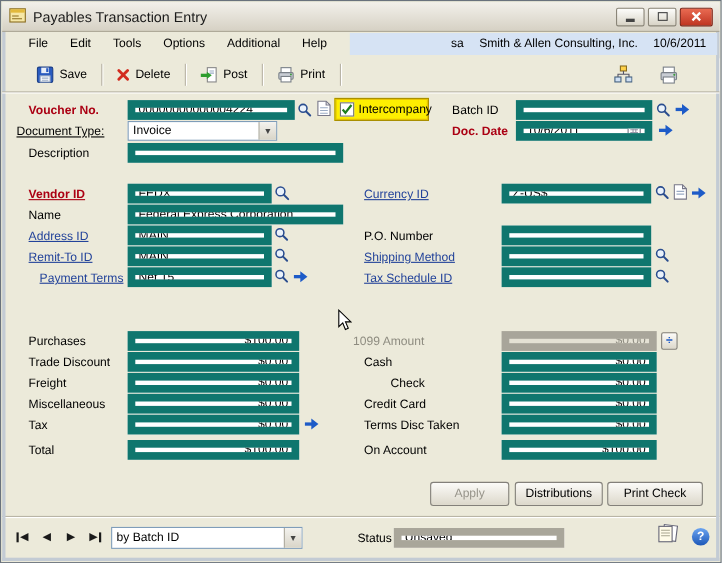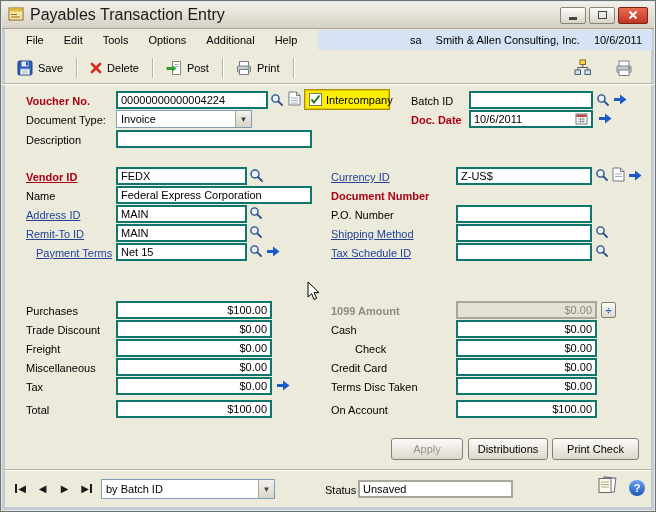--- a/index.html
+++ b/index.html
@@ -8,49 +8,49 @@
     position:relative; width:656px; height:512px;
     background:#eceada; border:1px solid #69727c; overflow:hidden;
     font-family:"Liberation Sans", sans-serif; font-size:11px; color:#000;
   }
   .frame { position:absolute; left:1px; right:1px; top:27px; bottom:1px;
     border:3px solid #c3cbd4; border-top:none; pointer-events:none; z-index:40; }
   
   .titlebar { position:absolute; left:1px; top:1px; right:1px; height:27px;
     background:linear-gradient(#f2f0ea,#d6d1c4); border-bottom:1px solid #a9a492;
     display:flex; align-items:center; gap:6px; padding:0 6px; z-index:45; }
-  .title { font-size:16px; color:#1a1a1a; }
+  .title { font-size:13px; color:#1a1a1a; }
   .winbtns { margin-left:auto; display:flex; gap:3px; }
   .wbtn { width:26px; height:17px; border:1px solid #8a8578; border-radius:2px;
     background:linear-gradient(#fdfdfb,#d8d3c6); display:flex; align-items:center; justify-content:center; }
   .wbtn.close { width:30px; background:linear-gradient(#e96b52,#bf3522); border-color:#7e2012; }
   .minglyph { width:8px; height:3px; background:#444; margin-top:7px; }
   .maxglyph { width:9px; height:8px; border:1.5px solid #444; }
   
   .menubar { position:absolute; left:1px; top:28px; right:1px; height:22px;
     display:flex; align-items:center; padding-left:14px; z-index:45; }
   .menu-item { padding:3px 10px; }
   .ctxpanel { position:absolute; left:316px; top:1px; bottom:1px; right:2px;
     background:#d6e3f4; display:flex; align-items:center; justify-content:flex-end;
     gap:14px; padding:0 10px; }
   
   .toolbar { position:absolute; left:1px; top:51px; right:1px; height:32px;
-    display:flex; align-items:center; padding:0 8px; gap:2px; z-index:45;
+    display:flex; align-items:center; padding:0 24px; gap:2px; z-index:45;
     border-bottom:1px solid #b9b5a6; box-shadow:0 1px 0 #fff; }
   .tbtn { display:flex; align-items:center; gap:5px; padding:4px 7px; background:transparent; border:none;
     font:inherit; cursor:pointer; }
   .tsep { width:1px; height:20px; background:#b8b4a6; box-shadow:1px 0 0 #fff; margin:0 4px; }
   .tright { margin-left:auto; display:flex; align-items:center; gap:10px; padding-right:6px; }
   
   .lbl { position:absolute; height:16px; display:flex; align-items:center; white-space:nowrap; z-index:5; }
   .link { text-decoration:underline; color:#23439a; }
   .red { color:#ab0013; font-weight:bold; }
   .graylbl { color:#8e8c80; }
-  .field { position:absolute; height:18px; background:#fff; border:2px solid #0f766e;
-    display:flex; align-items:center; padding:0 3px; white-space:nowrap; overflow:hidden; z-index:5; }
+  .field { position:absolute; height:18px; background:#fff; border:7px solid #0f766e;
+    display:flex; align-items:center; padding:0 3px; white-space:nowrap; overflow:hidden; z-index:5;text-decoration:underline; }
   .field.money { justify-content:flex-end; }
   .field.disabled { background:#e4e1d4; border-color:#a8a59a; color:#8b897e; }
   .icnbtn { position:absolute; display:flex; align-items:center; justify-content:center;
     background:transparent; border:none; padding:0; cursor:pointer; z-index:6; }
   .combo { position:absolute; height:18px; background:#fff; border:1px solid #7f9db9;
     display:flex; align-items:center; z-index:5; }
   .combo .val { flex:1; padding:0 4px; overflow:hidden; white-space:nowrap; }
   .combo .drop { width:16px; height:100%; background:linear-gradient(#f3f2ee,#d9d5c8);
     border-left:1px solid #aaa79a; display:flex; align-items:center; justify-content:center;
     font-size:8px; color:#444; }
@@ -220,21 +220,21 @@
         <line x1="8.3" y1="8.3" x2="12" y2="12" stroke="#2a4d8f" stroke-width="1.8" stroke-linecap="round"></line>
       </svg>
   </button>
   <button class="icnbtn" style="left:613px;top:93px;">
     <svg width="13" height="11">
         <rect x="0" y="4" width="7" height="3" fill="#1d5bc8"></rect>
         <polygon points="6,0.5 12.5,5.5 6,10.5" fill="#1d5bc8"></polygon>
       </svg>
   </button>
 
-  <div class="lbl" style="left:25px;top:111px;">Document Type:</div>
+  <div class="lbl" style="left:14px;top:111px;text-decoration:underline;">Document Type:</div>
   <div class="combo" style="left:115px;top:109px;width:136px;">
     <span class="val">Invoice</span>
     <span class="drop">▼</span>
   </div>
   <div class="lbl red" style="left:410px;top:111px;">Doc. Date</div>
   <div class="field" style="left:468px;top:109px;width:124px;">
     <span>10/6/2011</span>
     <span style="margin-left:auto;">
       <svg width="13" height="13">
           <rect x="1" y="2" width="11" height="10" fill="#fff" stroke="#778"></rect>
@@ -290,21 +290,20 @@
     <svg width="13" height="11">
         <rect x="0" y="4" width="7" height="3" fill="#1d5bc8"></rect>
         <polygon points="6,0.5 12.5,5.5 6,10.5" fill="#1d5bc8"></polygon>
       </svg>
   </button>
 
   <div class="lbl" style="left:25px;top:187px;">Name</div>
   <div class="field" style="left:115px;top:185px;width:196px;">
       <span>Federal Express Corporation</span>
     </div>
-  <div class="lbl red" style="left:330px;top:187px;">Document Number</div>
 
   <div class="lbl link" style="left:25px;top:206px;">Address ID</div>
   <div class="field" style="left:115px;top:204px;width:131px;">
       <span>MAIN</span>
     </div>
   <button class="icnbtn" style="left:248px;top:205px;">
     <svg width="14" height="14">
         <circle cx="5.5" cy="5.5" r="3.6" fill="#eaf2fb" stroke="#2a4d8f" stroke-width="1.4"></circle>
         <line x1="8.3" y1="8.3" x2="12" y2="12" stroke="#2a4d8f" stroke-width="1.8" stroke-linecap="round"></line>
       </svg>
@@ -386,21 +385,21 @@
     <svg width="13" height="11">
         <rect x="0" y="4" width="7" height="3" fill="#1d5bc8"></rect>
         <polygon points="6,0.5 12.5,5.5 6,10.5" fill="#1d5bc8"></polygon>
       </svg>
   </button>
   <div class="lbl" style="left:25px;top:401px;">Total</div>
   <div class="field money" style="left:115px;top:399px;width:156px;">
       <span>$100.00</span>
     </div>
 
-  <div class="lbl graylbl" style="left:330px;top:302px;font-weight:bold;">1099 Amount</div>
+  <div class="lbl graylbl" style="left:320px;top:302px;">1099 Amount</div>
   <div class="field money disabled" style="left:455px;top:300px;width:141px;">
       <span>$0.00</span>
     </div>
   <button class="minibtn" style="left:600px;top:301px;">÷</button>
   <div class="lbl" style="left:330px;top:321px;">Cash</div>
   <div class="field money" style="left:455px;top:319px;width:141px;">
       <span>$0.00</span>
     </div>
   <div class="lbl" style="left:330px;top:340px;margin-left:24px;">Check</div>
   <div class="field money" style="left:455px;top:338px;width:141px;">

